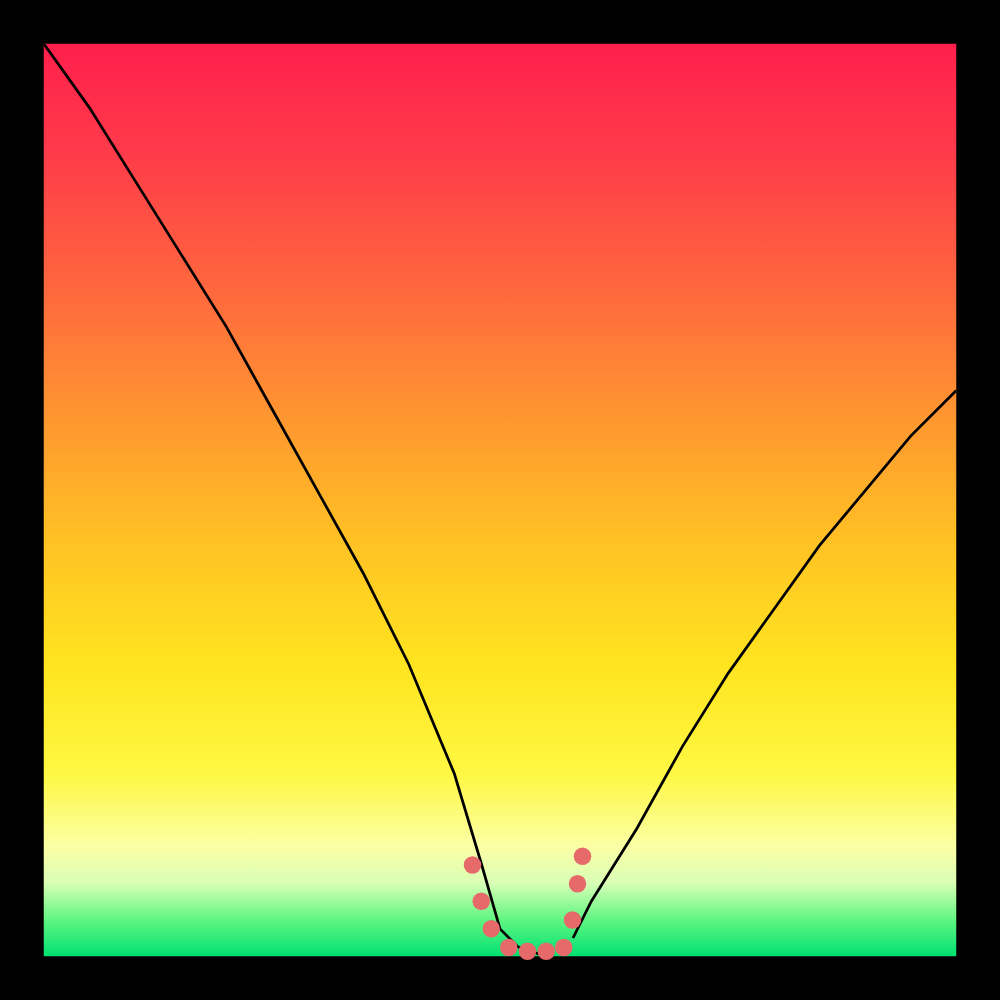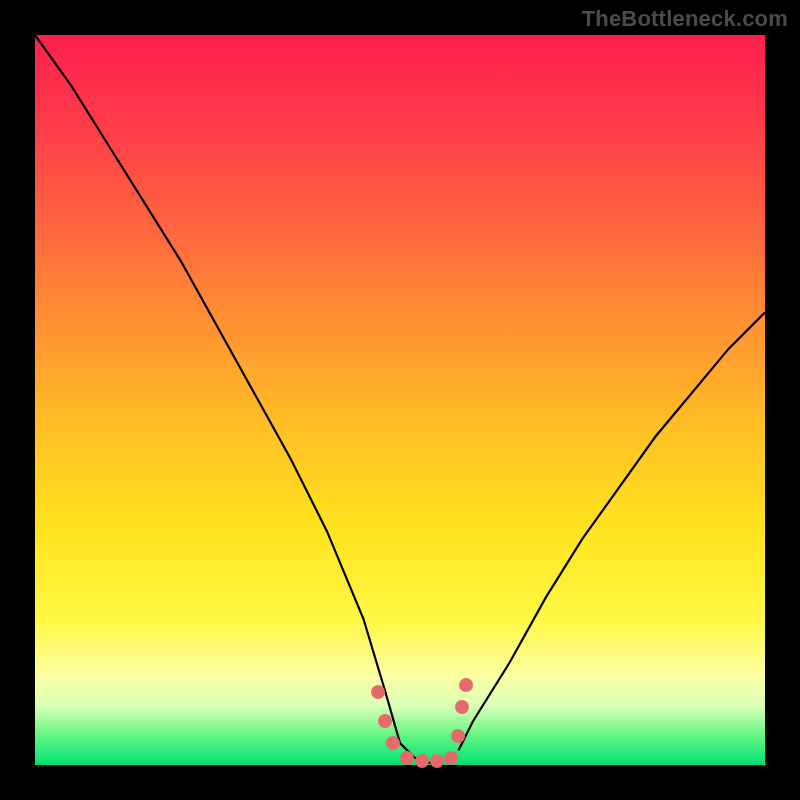--- a/index.html
+++ b/index.html
@@ -65,21 +65,20 @@
     left: 0;
     top: 0;
     width: 730px;
     height: 730px;
   }
 </style>
 </head>
 <body>
 
 <div class="frame">
-  <div class="watermark">TheBottleneck.com</div>
 
   <div class="plot">
     <svg class="curve" viewBox="0 0 730 730" preserveAspectRatio="none">
       <path id="curve-left" d="M0.0 0.0 L36.5 51.1 L73.0 109.5 L109.5 167.9 L146.0 226.3 L182.5 292.0 L219.0 357.7 L255.5 423.4 L292.0 496.4 L328.5 584.0 L350.4 657.0 L365.0 708.1 L379.6 722.7 L401.5 730.0" fill="none" stroke="#000" stroke-width="2.2"></path>
       <path id="curve-right" d="M423.4 715.4 L438.0 686.2 L474.5 627.8 L511.0 562.1 L547.5 503.7 L584.0 452.6 L620.5 401.5 L657.0 357.7 L693.5 313.9 L730.0 277.4" fill="none" stroke="#000" stroke-width="2.2"></path>
     </svg>
     <div id="dots">
         <div class="dot" style="left: 343.1px; top: 657px;"></div>
         <div class="dot" style="left: 350.4px; top: 686.2px;"></div>
         <div class="dot" style="left: 357.7px; top: 708.1px;"></div>

